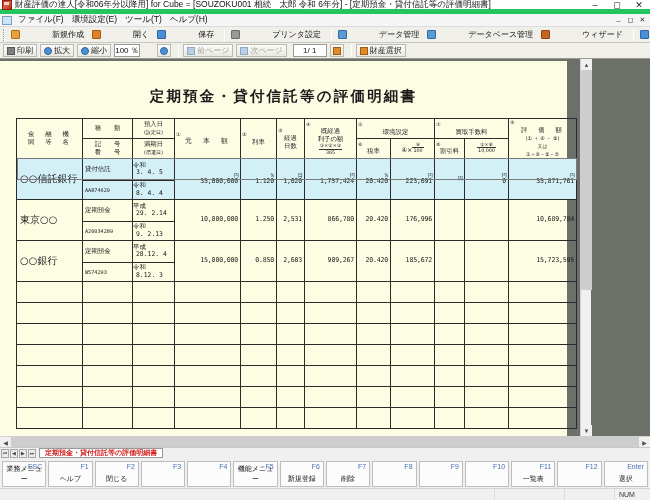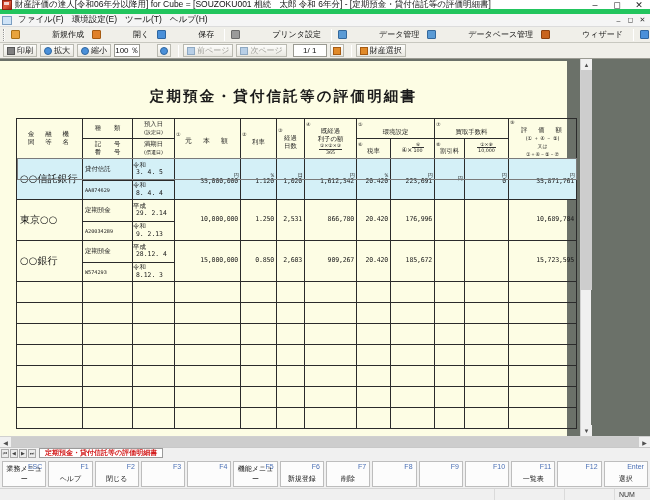--- a/index.html
+++ b/index.html
@@ -379,21 +379,21 @@
               <td rowspan="2" class="sel">
                 <span class="unit">％</span>
                 <span class="val">1.120</span>
               </td>
               <td rowspan="2" class="sel">
                 <span class="unit">日</span>
                 <span class="val">1,020</span>
               </td>
               <td rowspan="2" class="sel">
                 <span class="unit">円</span>
-                <span class="val">1,612,342</span>
+                <span class="val">1,757,424</span>
               </td>
               <td rowspan="2" class="sel">
                 <span class="unit">％</span>
                 <span class="val">20.420</span>
               </td>
               <td rowspan="2" class="sel">
                 <span class="unit">円</span>
                 <span class="val">223,691</span>
               </td>
               <td rowspan="2" class="sel">

